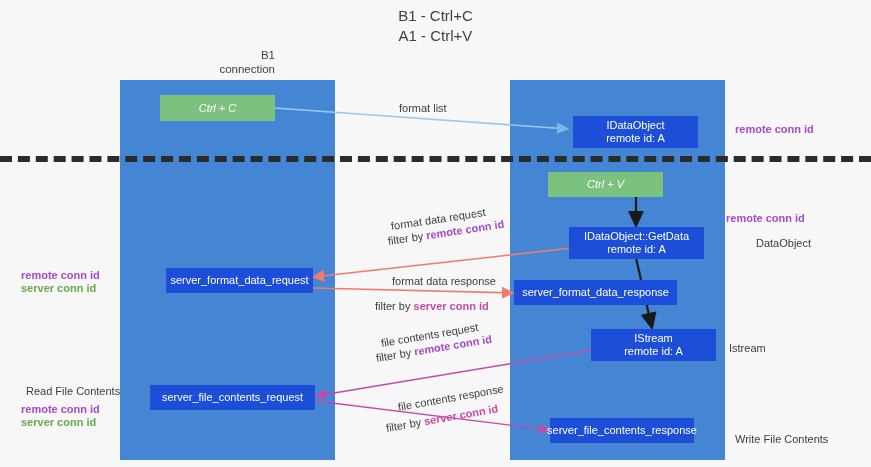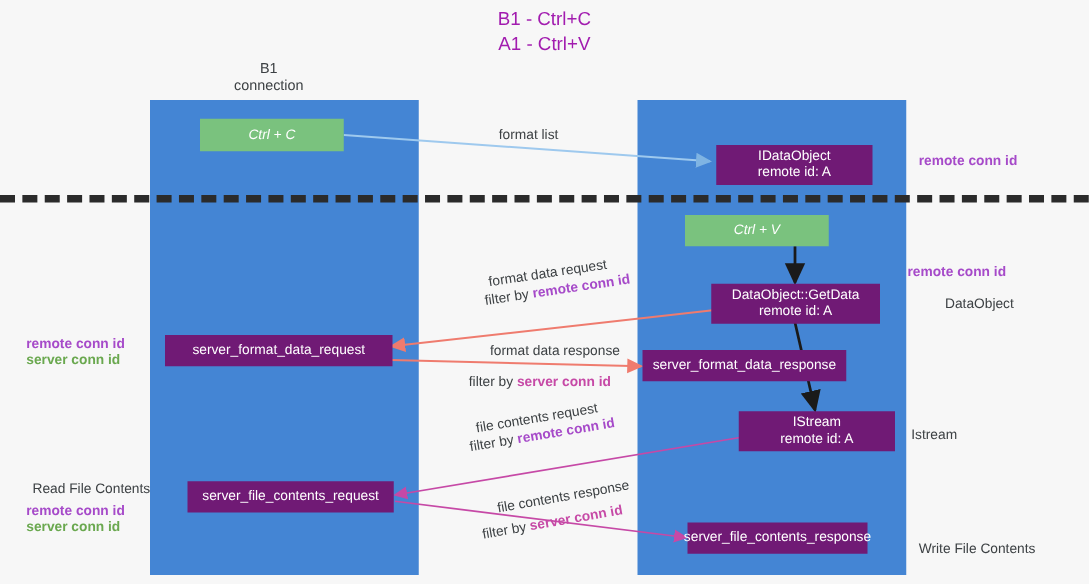--- a/index.html
+++ b/index.html
@@ -9,21 +9,21 @@
     font-family:"Liberation Sans","DejaVu Sans",sans-serif;
     position:relative;overflow:hidden;
     color:#3c4043;
   }
   #canvas{position:absolute;left:0;top:0;width:871px;height:467px;}
   .abs{position:absolute;}
 
   
   .title{
     left:0;top:6px;width:871px;text-align:center;
-    font-size:15px;line-height:20px;color:#a21caf;
+    font-size:15px;line-height:20px;color:#404040;
   }
 
   
   .lane-head{
     text-align:center;font-size:11.5px;line-height:14px;color:#3c4043;
   }
   .lane-head .l1{display:block;}
   .lane-head .l2{display:block;}
 
   
@@ -33,21 +33,21 @@
   .node{
     box-sizing:border-box;
     display:flex;align-items:center;justify-content:center;
     flex-direction:column;
     text-align:center;
     color:#ffffff;
     font-size:11px;line-height:13px;
     padding:2px 4px;
   }
   .node.green{background:#7ac27e;font-style:italic;}
-  .node.orange{background:#701a75;}
+  .node.orange{background:#1d4ed8;}
   .node .ln{display:block;white-space:nowrap;}
 
   
   .lbl{font-size:11px;line-height:14px;color:#3c4043;white-space:nowrap;}
   .purple{color:#a64ac9;font-weight:bold;}
   .magenta{color:#c649a6;font-weight:bold;}
   .green-t{color:#6aa84f;font-weight:bold;}
   .rot-a{transform:rotate(-8.5deg);transform-origin:left center;}
   .rot-b{transform:rotate(-9.5deg);transform-origin:left center;}
   .rot-c{transform:rotate(-10deg);transform-origin:left center;}
@@ -63,21 +63,21 @@
 </head>
 <body>
 
 <div id="canvas">
 
   <div class="abs title">
     <div>B1 - Ctrl+C</div>
     <div>A1 - Ctrl+V</div>
   </div>
 
-  <div class="abs lane-head" style="left:155px;top:48px;width:120px;">
+  <div class="abs lane-head" style="left:155px;top:48px;width:120px;text-align:right;">
     <span class="l1">B1</span>
     <span class="l2">connection</span>
   </div>
 
   <div class="abs lane" style="left:120px;top:80px;width:215px;height:380px;"></div>
   <div class="abs lane" style="left:510px;top:80px;width:215px;height:380px;"></div>
 
   <svg width="871" height="467">
     <defs>
       <marker id="ar-blue" markerWidth="9" markerHeight="9" refX="7" refY="4.5" orient="auto">
@@ -118,30 +118,30 @@
   <div class="abs node orange" style="left:573px;top:116px;width:125px;height:32px;">
     <span class="ln">IDataObject</span>
     <span class="ln">remote id: A</span>
   </div>
 
   <div class="abs node green" style="left:548px;top:172px;width:115px;height:25px;">
     <span class="ln">Ctrl + V</span>
   </div>
 
   <div class="abs node orange" style="left:569px;top:227px;width:135px;height:32px;">
-    <span class="ln">DataObject::GetData</span>
+    <span class="ln">IDataObject::GetData</span>
     <span class="ln">remote id: A</span>
   </div>
 
   <div class="abs node orange" style="left:591px;top:329px;width:125px;height:32px;">
     <span class="ln">IStream</span>
     <span class="ln">remote id: A</span>
   </div>
 
-  <div class="abs node orange" style="left:132px;top:268px;width:182px;height:25px;">
+  <div class="abs node orange" style="left:166px;top:268px;width:147px;height:25px;">
     <span class="ln">server_format_data_request</span>
   </div>
 
   <div class="abs node orange" style="left:514px;top:280px;width:163px;height:25px;">
     <span class="ln">server_format_data_response</span>
   </div>
 
   <div class="abs node orange" style="left:150px;top:385px;width:165px;height:25px;">
     <span class="ln">server_file_contents_request</span>
   </div>

